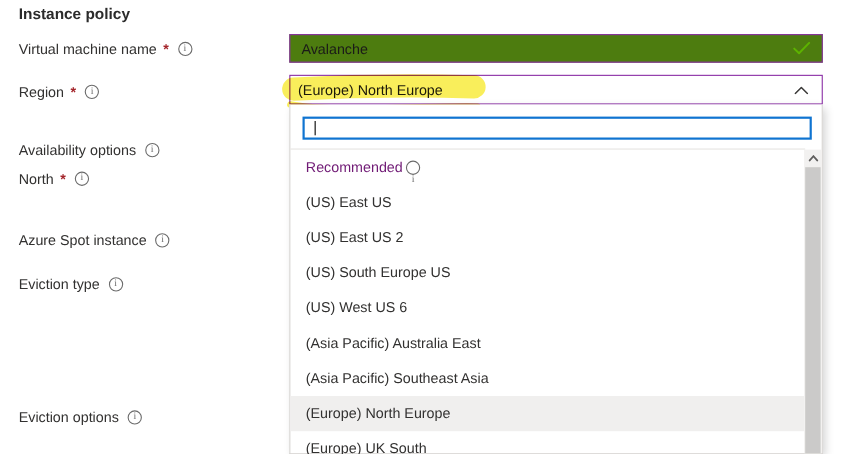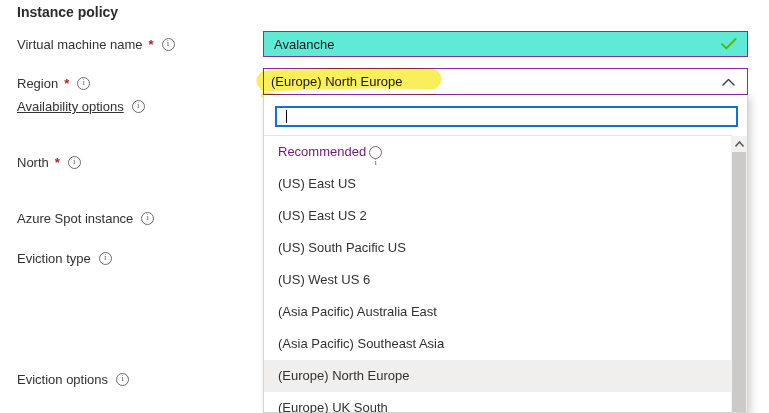--- a/index.html
+++ b/index.html
@@ -14,21 +14,21 @@
     display:inline-block;width:13px;height:13px;border:1px solid #6b6b6b;border-radius:50%;
     box-sizing:border-box;position:relative;flex:0 0 auto;margin-left:3px;
   }
   .info-icon::before{
     content:"i";position:absolute;left:0;right:0;top:-1px;text-align:center;
     font-size:9px;color:#6b6b6b;font-family:"Liberation Serif",serif;
   }
   
   .vm-input{
     position:absolute;left:263px;top:31px;width:485px;height:26px;box-sizing:border-box;
-    border:1px solid #8a2da5;background:#5eead4;display:flex;align-items:center;padding:0 10px;
+    border:1px solid #8a2da5;background:#4d7c0f;display:flex;align-items:center;padding:0 10px;
   }
   .vm-input .val{flex:1;color:#1b1a19;}
   
   .region-select{
     position:absolute;left:263px;top:68px;width:485px;height:27px;box-sizing:border-box;
     border:1px solid #8a2da5;background:#fff;display:flex;align-items:center;padding:0 12px 0 7px;
   }
   .region-select .val{flex:1;color:#1b1a19;}
   .highlighter{position:absolute;left:254px;top:64px;pointer-events:none;mix-blend-mode:multiply;}
   
@@ -68,21 +68,21 @@
   <div class="field-label" style="top:37px;">
     <span>Virtual machine name</span>
       <span class="req">*</span>
     <span class="info-icon"></span>
   </div>
   <div class="field-label" style="top:76px;">
     <span>Region</span>
       <span class="req">*</span>
     <span class="info-icon"></span>
   </div>
-  <div class="field-label" style="top:99px;text-decoration:underline;">
+  <div class="field-label" style="top:129px;">
     <span>Availability options</span>
     <span class="info-icon"></span>
   </div>
   <div class="field-label" style="top:155px;">
     <span>North</span>
       <span class="req">*</span>
     <span class="info-icon"></span>
   </div>
   <div class="field-label" style="top:251px;">
     <span>Eviction type</span>
@@ -122,21 +122,21 @@
 
     <div class="list-divider"></div>
 
     <div class="list">
       <div class="row group">
         <span>Recommended</span>
         <span class="info-icon"></span>
       </div>
       <div class="row">(US) East US</div>
       <div class="row">(US) East US 2</div>
-      <div class="row">(US) South Pacific US</div>
+      <div class="row">(US) South Europe US</div>
       <div class="row">(US) West US 6</div>
       <div class="row">(Asia Pacific) Australia East</div>
       <div class="row">(Asia Pacific) Southeast Asia</div>
       <div class="row selected">(Europe) North Europe</div>
       <div class="row">(Europe) UK South</div>
     </div>
 
     <div class="scrollbar">
       <div class="scroll-up">
         <svg width="9" height="6" viewBox="0 0 9 6">

